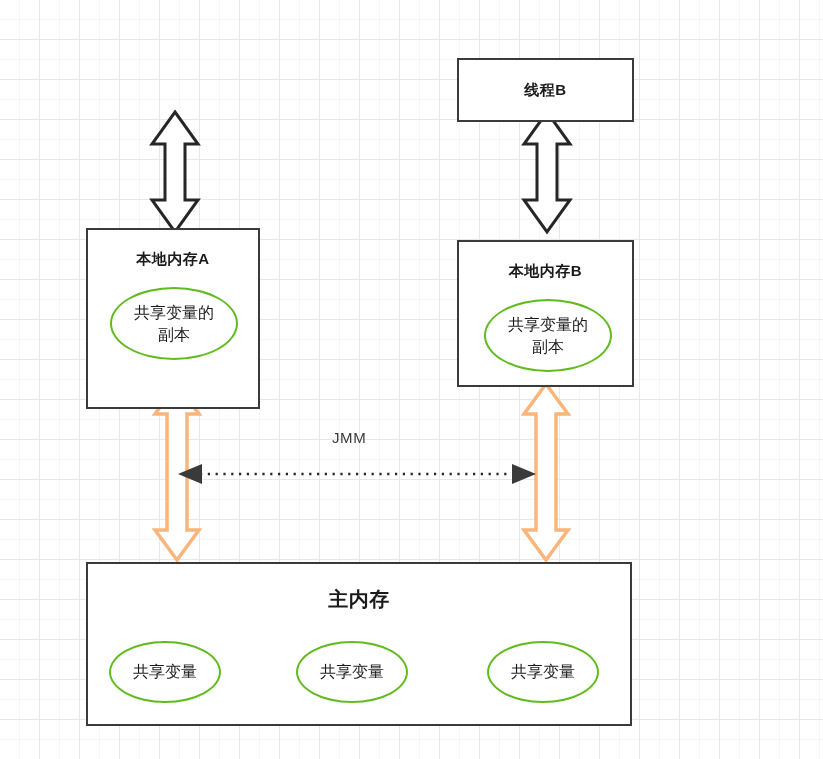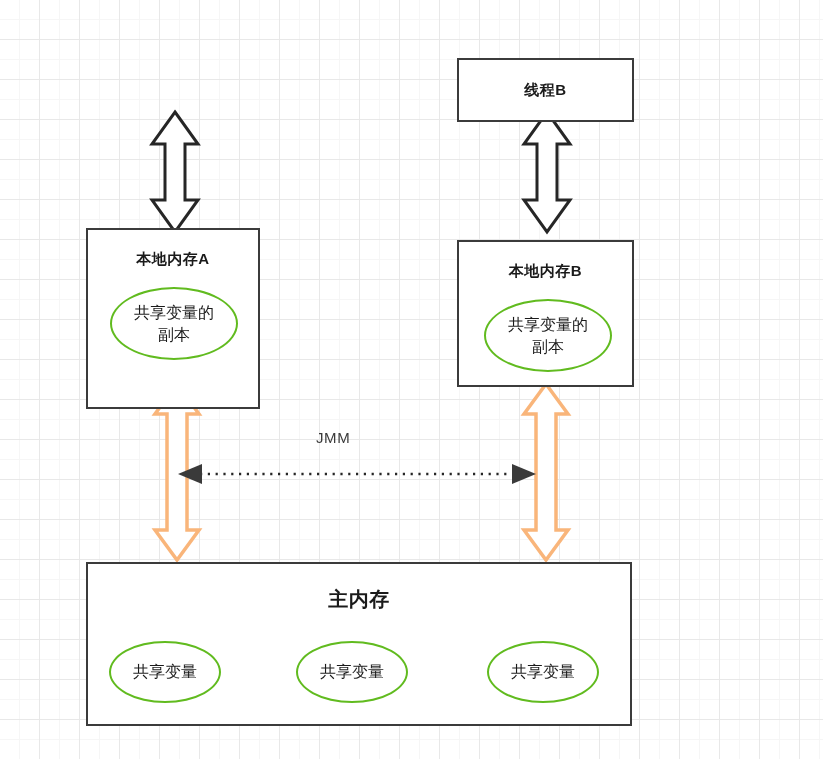--- a/index.html
+++ b/index.html
@@ -91,20 +91,21 @@
     z-index: 1;
     overflow: visible;
   }
   .jmm-label {
     position: absolute;
     color: #3a3a3a;
     font-size: 15px;
     letter-spacing: 0.6px;
     z-index: 4;
     white-space: nowrap;
+    margin-left: 16px;
   }
 </style>
 </head>
 <body>
 
 <div id="canvas">
 
   <div id="grid-minor"></div>
   <div id="grid-major"></div>
 

